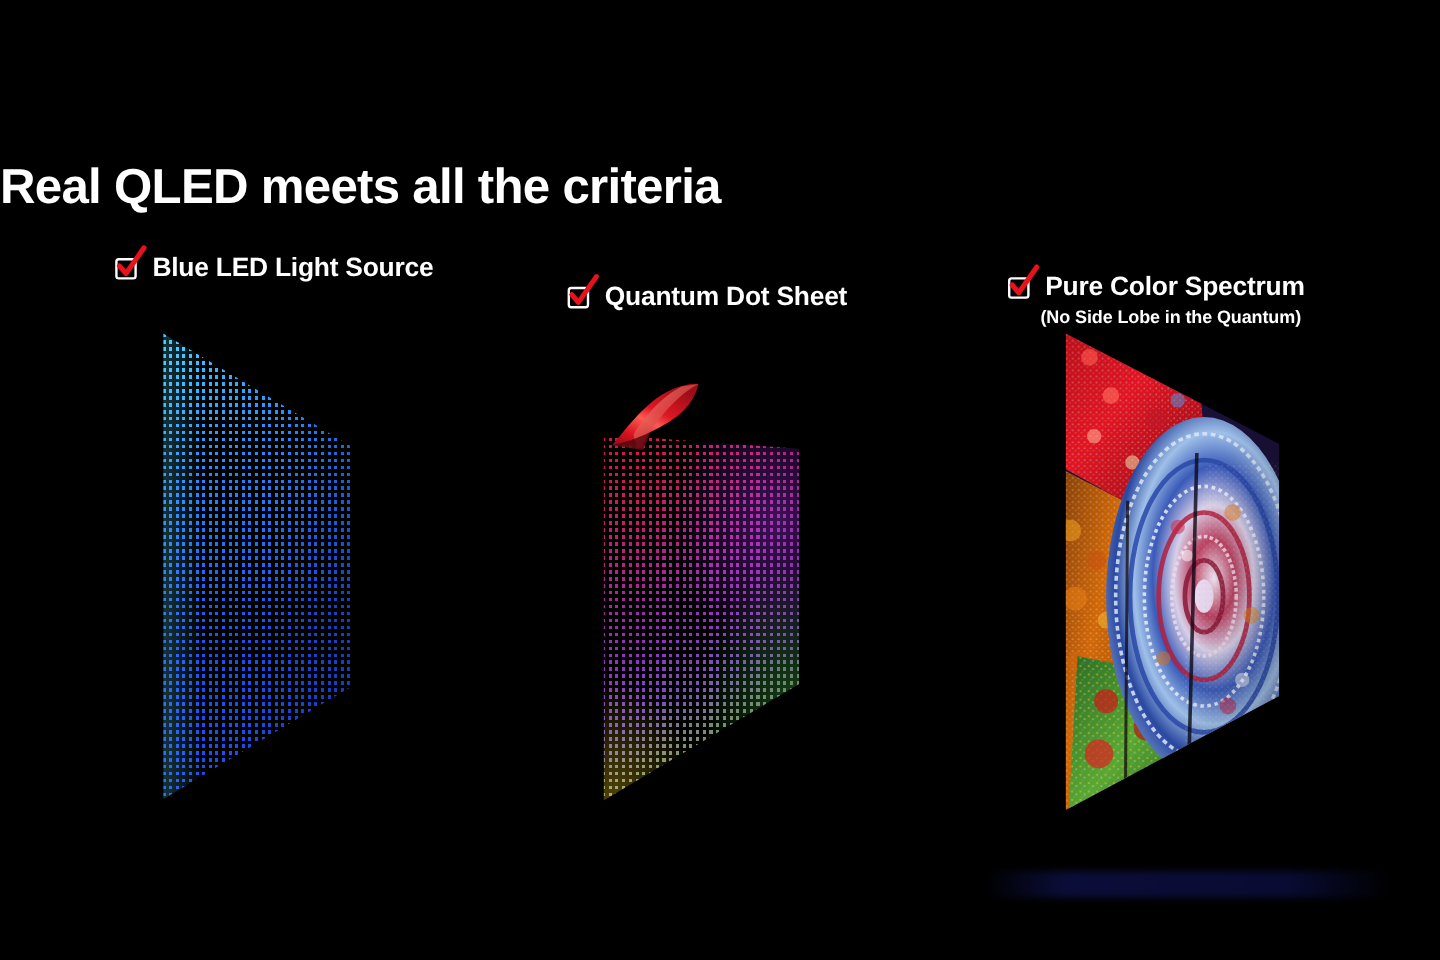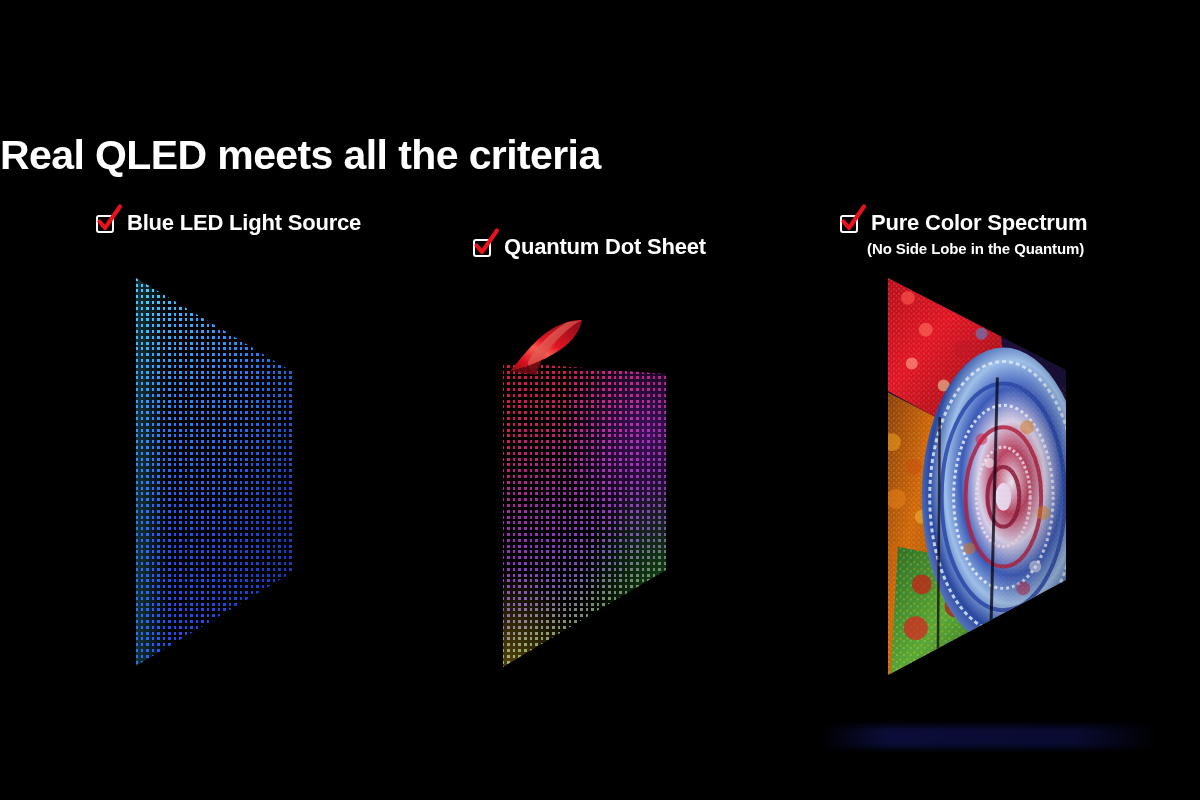--- a/index.html
+++ b/index.html
@@ -100,21 +100,21 @@
     font-size: 15px;
     line-height: 20px;
     font-weight: 700;
     color: #ffffff;
     letter-spacing: -0.1px;
     white-space: nowrap;
   }
 
   #criterion-0 { left: 96px;  top: 209px; align-items: flex-start; }
   #criterion-1 { left: 473px; top: 209px; align-items: flex-start; margin-top: 24px; }
-  #criterion-2 { left: 840px; top: 209px; align-items: flex-start; }
+  #criterion-2 { left: 840px; top: 225px; align-items: flex-start; }
   #criterion-2 .criterion-sub { align-self: center; padding-left: 24px; }
 
   
   .panel {
     position: absolute;
     overflow: hidden;
   }
 
   
   #panel-blue {

